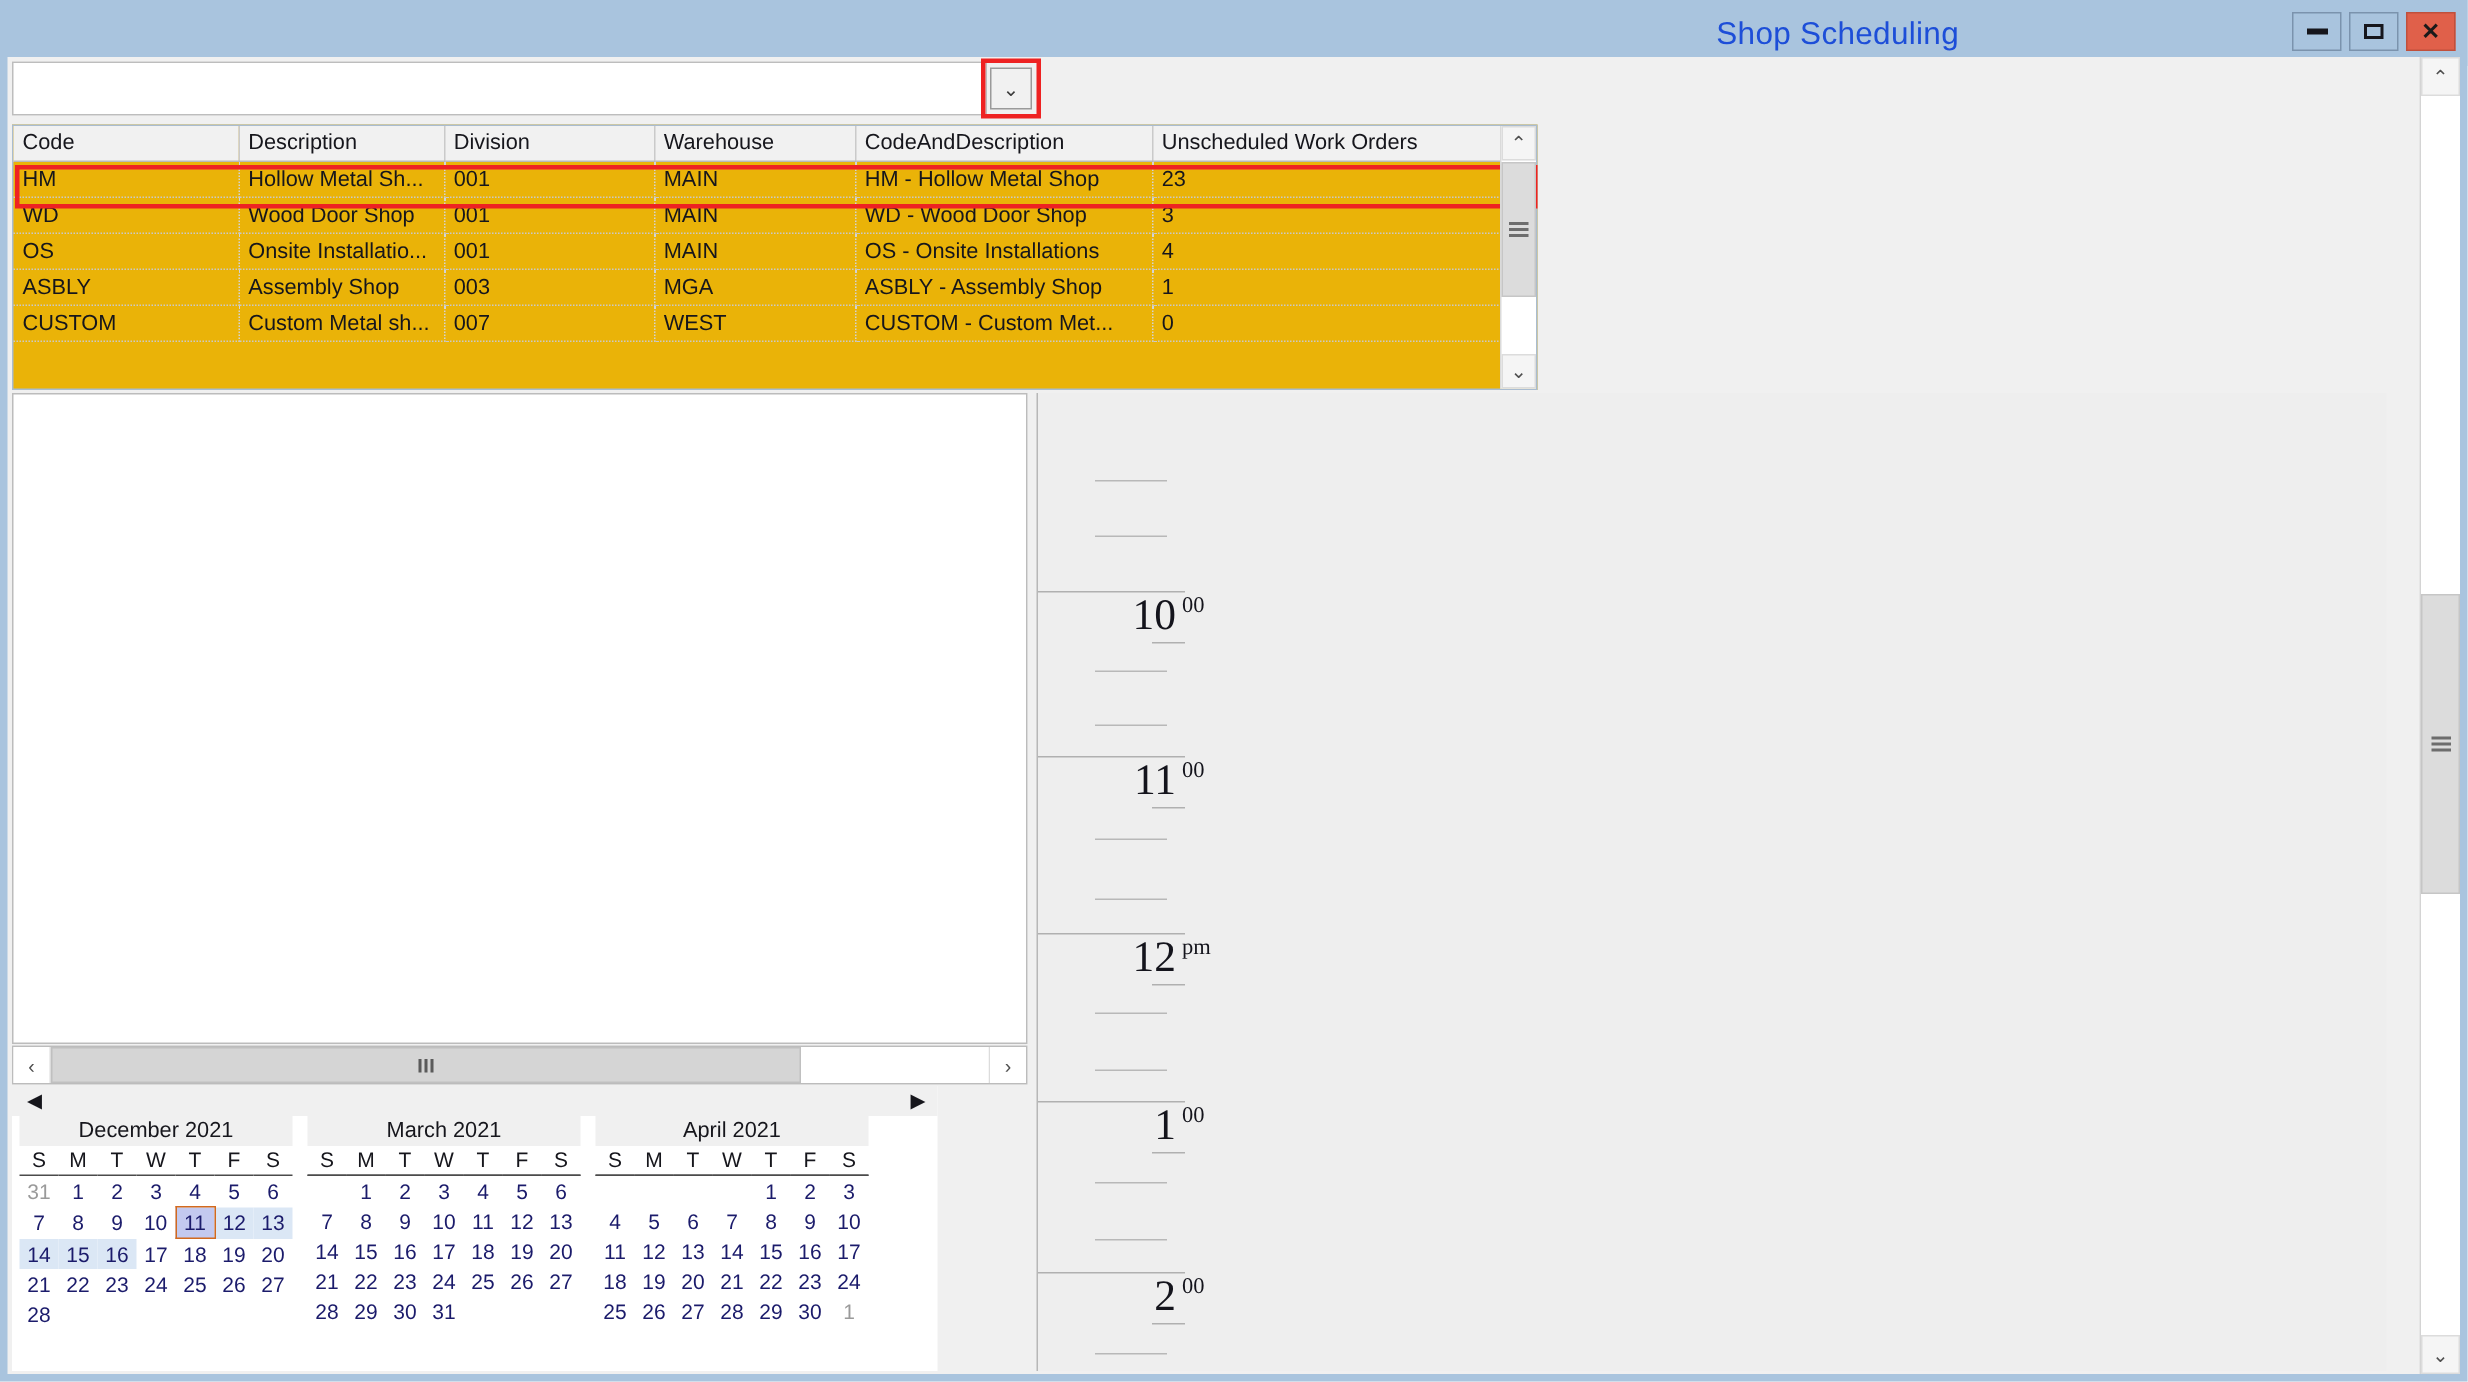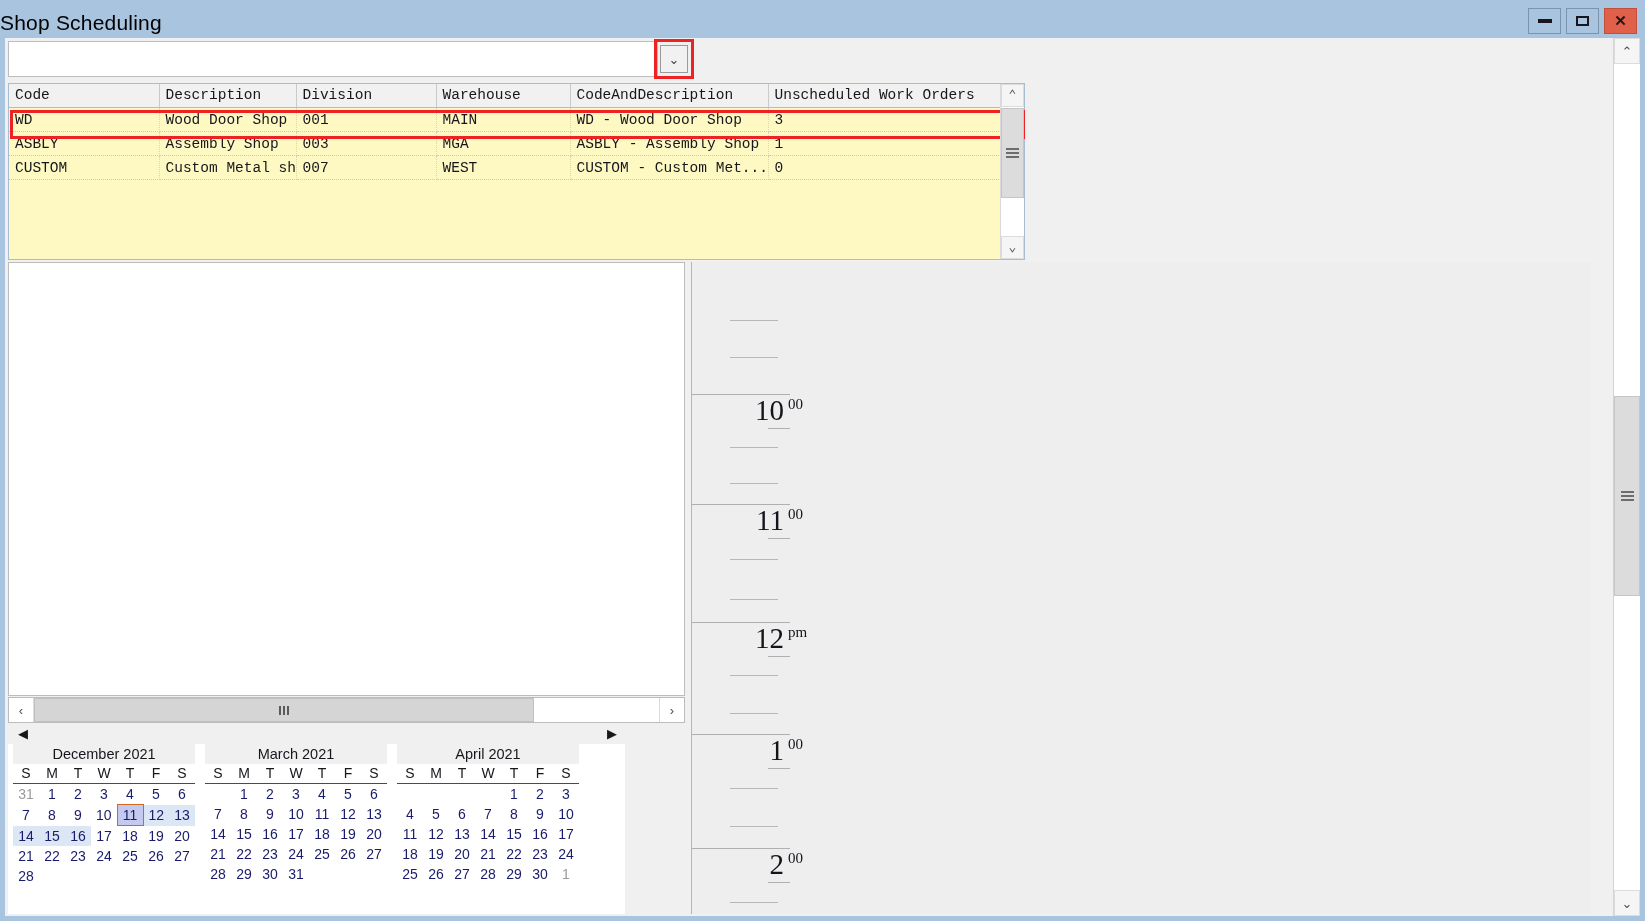--- a/index.html
+++ b/index.html
@@ -13,22 +13,22 @@
     position:absolute;left:0;top:0;width:1645px;height:921px;
     background:#a9c4de;
     box-sizing:border-box;
   }
   
   .titlebar{
     position:absolute;left:0;top:0;width:1645px;height:44px;
     background:#a9c4de;
   }
   .title-text{
-    position:absolute;left:0;top:11px;width:1306px;text-align:left;
-    font-size:21px;color:#000000;letter-spacing:.2px;
+    position:absolute;left:0;top:11px;width:1306px;text-align:right;
+    font-size:21px;color:#1d4ed8;letter-spacing:.2px;
   }
   .winbtns{position:absolute;right:8px;top:8px;display:flex;gap:5px;}
   .winbtn{
     width:33px;height:26px;border:1px solid #7b93ad;background:#a9c4de;
     display:flex;align-items:center;justify-content:center;
     font-size:15px;color:#16161c;box-sizing:border-box;cursor:default;
   }
   .winbtn.close{background:#e0604a;border-color:#c0503c;color:#1a1a1a;font-weight:bold;}
   .glyph-min{display:block;width:14px;height:4px;background:#16161c;}
   .glyph-max{display:block;width:13px;height:10px;border:2px solid #16161c;box-sizing:border-box;}
@@ -68,21 +68,21 @@
   }
   .combo-btn{
     position:absolute;left:3px;top:3px;width:28px;height:28px;
     background:#f1f1f1;border:1px solid #9a9a9a;box-sizing:border-box;
     display:flex;align-items:center;justify-content:center;
     font-size:13px;color:#3c3c3c;
   }
   
   .grid{
     position:absolute;left:3px;top:45px;width:1017px;height:177px;
-    background:#fef9c3;border:1px solid #a9bcd0;box-sizing:border-box;font-family:Liberation Mono, monospace;
+    background:#eab308;border:1px solid #a9bcd0;box-sizing:border-box;
   }
   .grid-scroll{
     position:absolute;right:0;top:0;width:24px;height:175px;
     background:#ffffff;border-left:1px solid #dadada;box-sizing:border-box;
   }
   .grid-scroll .sb-arrow{width:23px;height:23px;}
   .grid-scroll .sb-top{position:absolute;left:0;top:0;}
   .grid-scroll .sb-bot{position:absolute;left:0;bottom:0;}
   .grid-scroll .sb-thumb{
     position:absolute;left:0;top:24px;width:23px;height:90px;
@@ -225,26 +225,42 @@
             <th class="c0">Code</th>
             <th class="c1">Description</th>
             <th class="c2">Division</th>
             <th class="c3">Warehouse</th>
             <th class="c4">CodeAndDescription</th>
             <th class="c5">Unscheduled Work Orders</th>
           </tr>
         </thead>
         <tbody>
           <tr>
+            <td class="c0">HM</td>
+            <td class="c1">Hollow Metal Sh...</td>
+            <td class="c2">001</td>
+            <td class="c3">MAIN</td>
+            <td class="c4">HM - Hollow Metal Shop</td>
+            <td class="c5">23</td>
+          </tr>
+          <tr>
             <td class="c0">WD</td>
             <td class="c1">Wood Door Shop</td>
             <td class="c2">001</td>
             <td class="c3">MAIN</td>
             <td class="c4">WD - Wood Door Shop</td>
             <td class="c5">3</td>
+          </tr>
+          <tr>
+            <td class="c0">OS</td>
+            <td class="c1">Onsite Installatio...</td>
+            <td class="c2">001</td>
+            <td class="c3">MAIN</td>
+            <td class="c4">OS - Onsite Installations</td>
+            <td class="c5">4</td>
           </tr>
           <tr>
             <td class="c0">ASBLY</td>
             <td class="c1">Assembly Shop</td>
             <td class="c2">003</td>
             <td class="c3">MGA</td>
             <td class="c4">ASBLY - Assembly Shop</td>
             <td class="c5">1</td>
           </tr>
           <tr>

